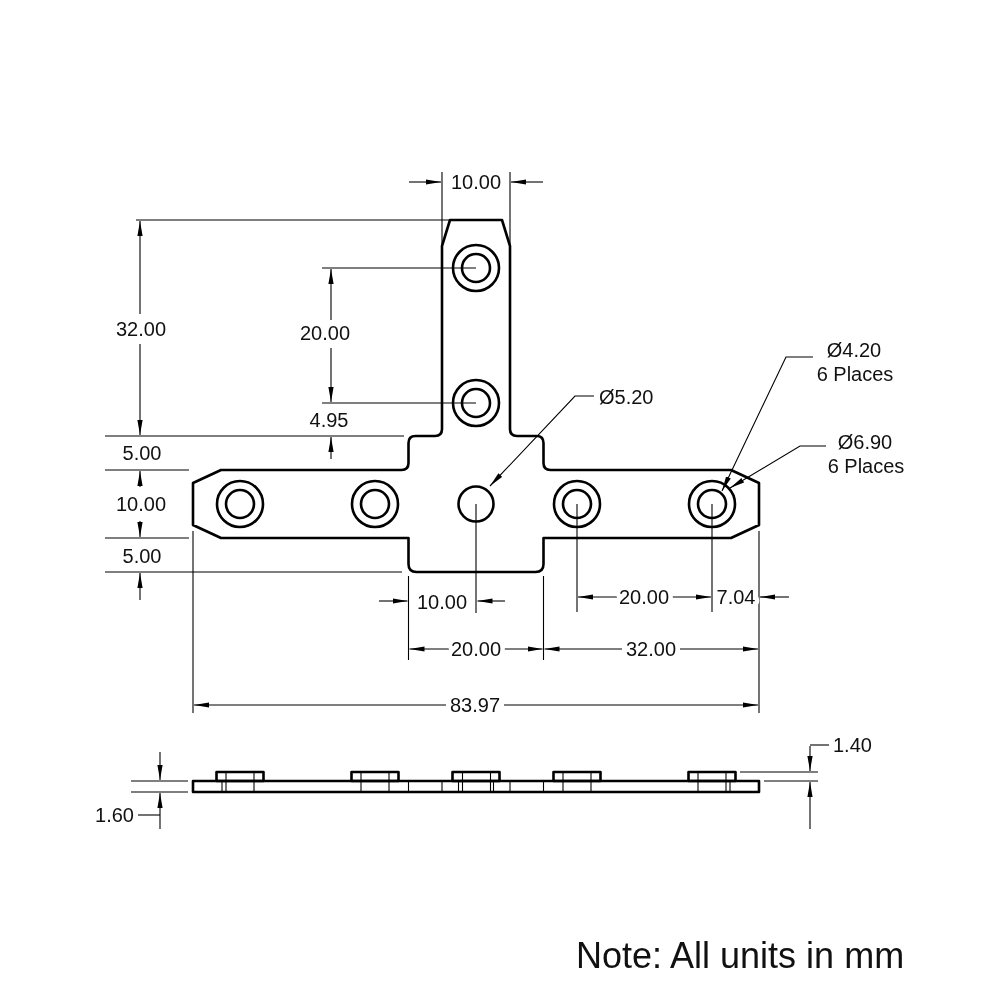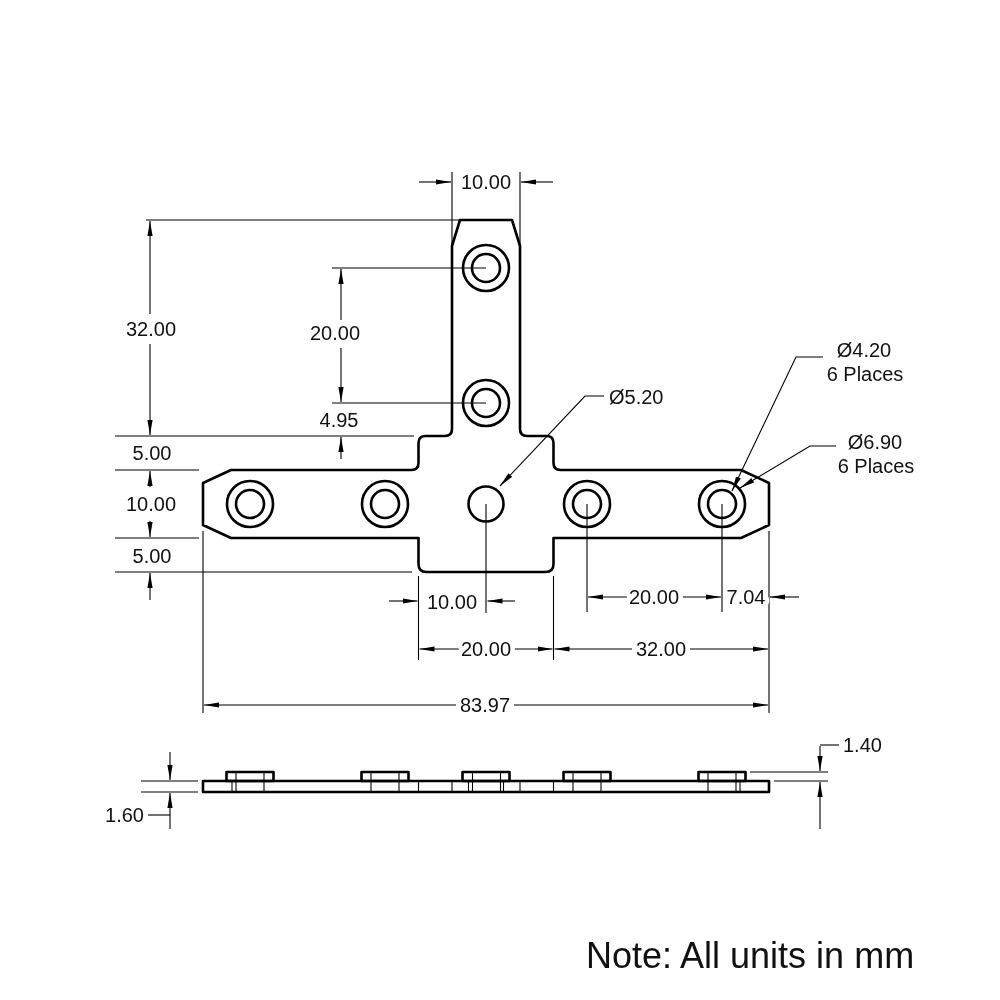--- a/index.html
+++ b/index.html
@@ -1,17 +1,17 @@
 <!DOCTYPE html>
 <html><head>
 <meta charset="utf-8">
 <style>
   html,body{margin:0;padding:0;background:#ffffff;}
   .canvas{position:relative;width:908px;height:1000px;background:#ffffff;overflow:hidden;
-          font-family:"Liberation Sans", sans-serif;padding-left:10px;}
+          font-family:"Liberation Sans", sans-serif;}
   svg{display:block;}
   .geo{stroke:#000;stroke-width:2.6;fill:none;stroke-linejoin:round;stroke-linecap:round;}
   .thin{stroke:#000;stroke-width:1.1;fill:none;}
   .lbl{font-family:"Liberation Sans",sans-serif;font-size:20px;fill:#111;
        paint-order:stroke;stroke:#fff;stroke-width:9px;stroke-linejoin:round;}
   .mid{text-anchor:middle;}
   .enda{text-anchor:end;}
   .note{font-family:"Liberation Sans",sans-serif;font-size:36px;fill:#111;}
 </style>
 </head>

